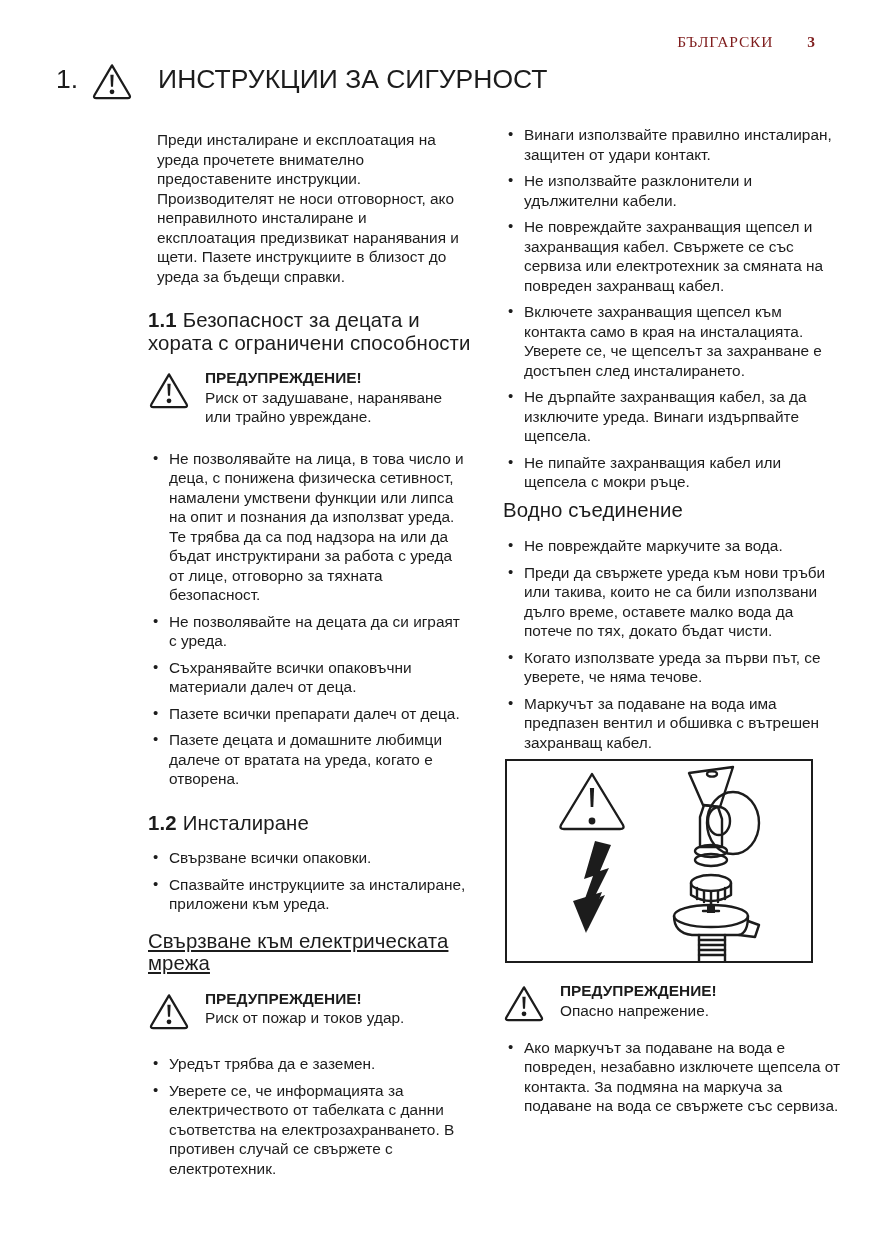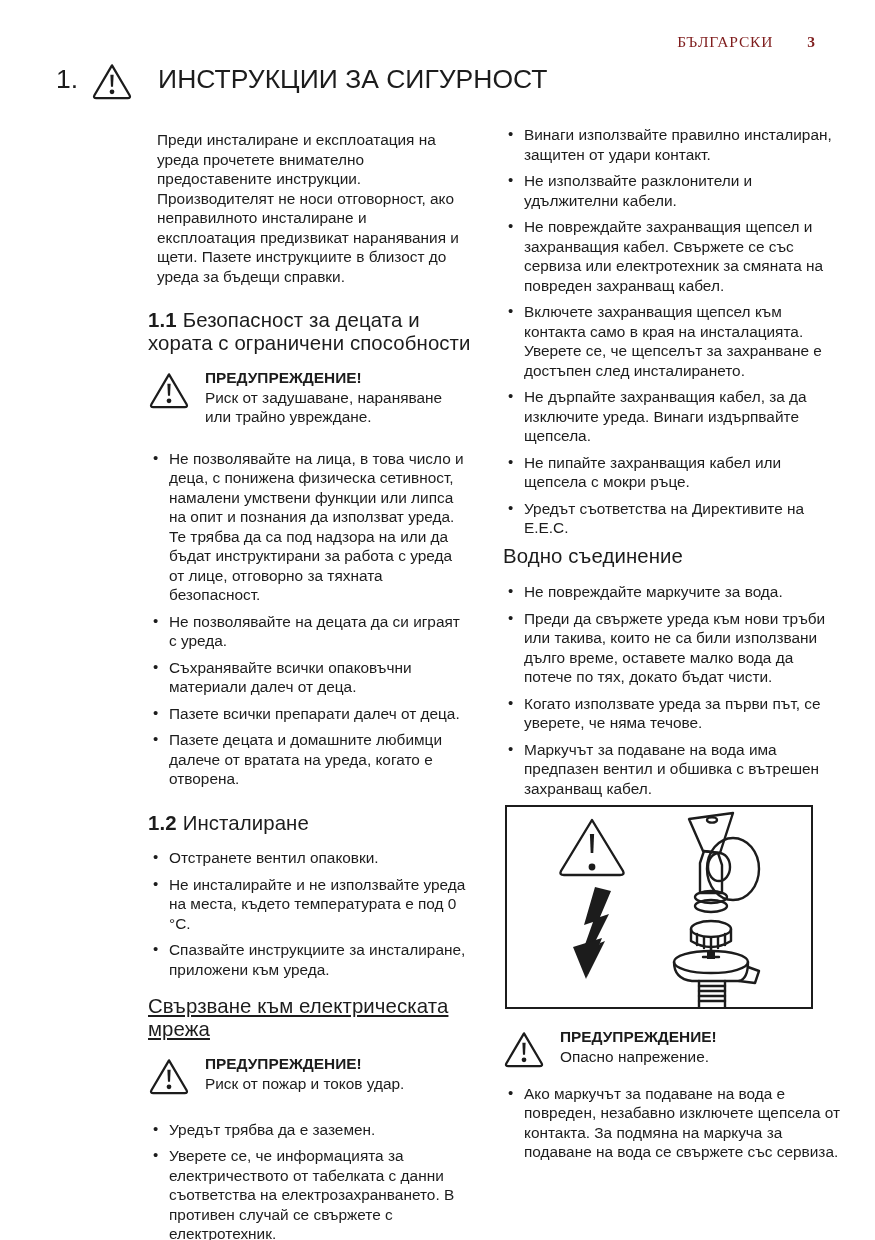--- a/index.html
+++ b/index.html
@@ -90,22 +90,21 @@
     <li>Съхранявайте всички опаковъчни материали далеч от деца.</li>
     <li>Пазете всички препарати далеч от деца.</li>
     <li>Пазете децата и домашните любимци далече от вратата на уреда, когато е отворена.</li>
   </ul>
 
   <h2>
     <span class="secnum">1.2</span><span>Инсталиране</span>
   </h2>
 
   <ul>
-    <li>Отстранете вентил опаковки.</li>
-    <li>Не инсталирайте и не използвайте уреда на места, където температурата е под 0 °C.</li>
+    <li>Свързване всички опаковки.</li>
     <li>Спазвайте инструкциите за инсталиране, приложени към уреда.</li>
   </ul>
 
   <h2 class="h2-elec">Свързване към електрическата мрежа</h2>
 
   <div class="warn warn-elec">
     <span class="wicon">
       <svg width="42" height="38" viewBox="0 0 44 40">
         <path class="ln" d="M22 3.5 L40.5 35 Q42 38 38.5 38 L5.5 38 Q2 38 3.5 35 Z"></path>
         <path class="fl" d="M20.3 13.5 h3.4 l-0.6 12.5 h-2.2 Z"></path>
@@ -125,21 +124,20 @@
 </div>
 
 <div class="col col-right">
   <ul>
     <li>Винаги използвайте правилно инсталиран, защитен от удари контакт.</li>
     <li>Не използвайте разклонители и удължителни кабели.</li>
     <li>Не повреждайте захранващия щепсел и захранващия кабел. Свържете се със сервиза или електротехник за смяната на повреден захранващ кабел.</li>
     <li>Включете захранващия щепсел към контакта само в края на инсталацията. Уверете се, че щепселът за захранване е достъпен след инсталирането.</li>
     <li>Не дърпайте захранващия кабел, за да изключите уреда. Винаги издърпвайте щепсела.</li>
     <li>Не пипайте захранващия кабел или щепсела с мокри ръце.</li>
-    <li>Уредът съответства на Директивите на Е.Е.С.</li>
   </ul>
 
   <h2 class="h2-water">Водно съединение</h2>
 
   <ul>
     <li>Не повреждайте маркучите за вода.</li>
     <li>Преди да свържете уреда към нови тръби или такива, които не са били използвани дълго време, оставете малко вода да потече по тях, докато бъдат чисти.</li>
     <li>Когато използвате уреда за първи път, се уверете, че няма течове.</li>
     <li>Маркучът за подаване на вода има предпазен вентил и обшивка с вътрешен захранващ кабел.</li>
   </ul>

